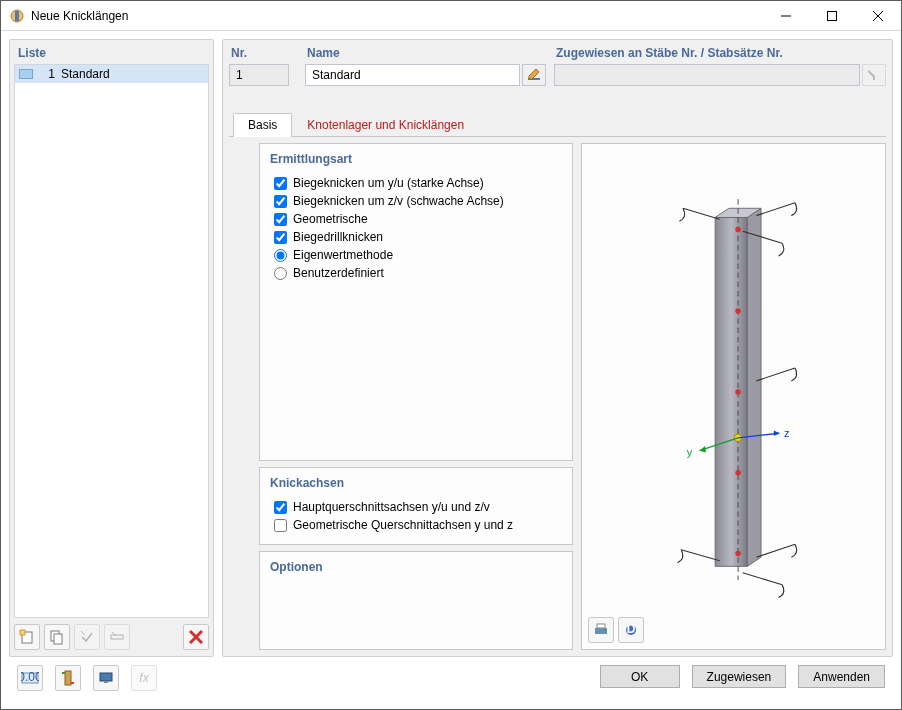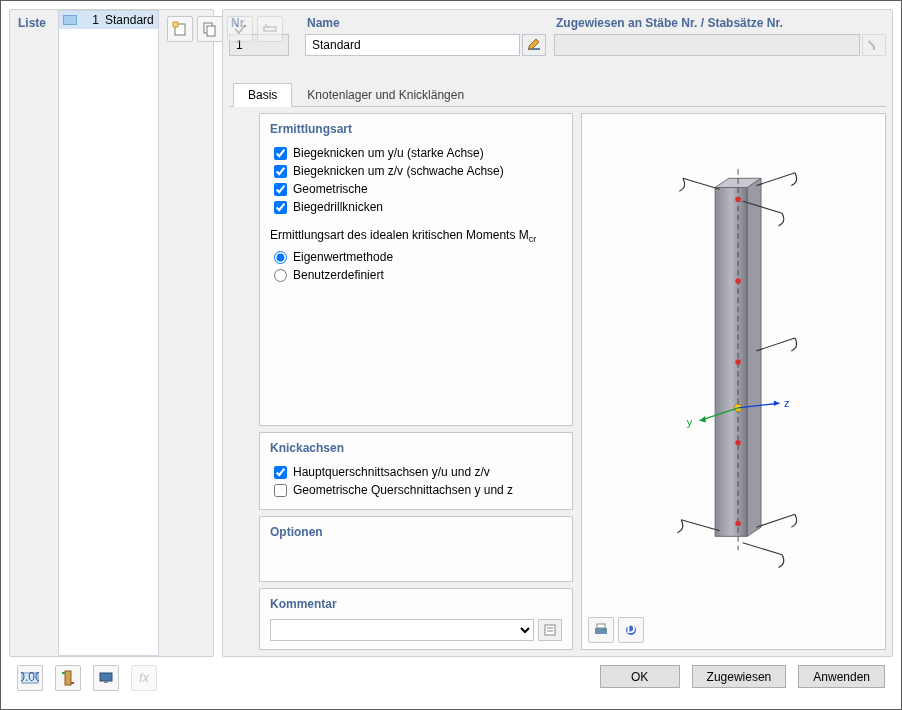--- a/index.html
+++ b/index.html
@@ -5,21 +5,21 @@
   * { box-sizing: border-box; font-family: "Segoe UI", Tahoma, sans-serif; font-size: 12px; }
   body { margin: 0; background: #fff; }
   .window { width: 902px; height: 710px; border: 1px solid #5a5a5a; background: #fff; display: flex; flex-direction: column; }
   .titlebar { height: 30px; display: flex; align-items: center; padding: 0 0 0 8px; border-bottom: 1px solid #d9d9d9; }
   .titlebar .icon { width: 16px; height: 16px; margin-right: 6px; }
   .titlebar .title { flex: 1; }
   .titlebar .sysbtn { width: 46px; height: 30px; display: flex; align-items: center; justify-content: center; }
   .content { flex: 1; display: flex; flex-direction: column; padding: 8px; gap: 8px; background: #fff; }
   .upper { flex: 1; display: flex; gap: 8px; min-height: 0; }
   .panel { background: #f0f0f0; border: 1px solid #d0d0d0; border-radius: 2px; }
-  .left-panel { width: 205px; display: flex; flex-direction: row; }
+  .left-panel { width: 205px; display: flex; flex-direction: column; }
   .left-header { color: #4a6a9a; font-weight: bold; padding: 6px 8px 4px; }
   .list-area { flex: 1; background: #fff; margin: 0 4px; border: 1px solid #cfd6e0; }
   .list-item { display: flex; align-items: center; padding: 2px 4px; background: #d6e5f5; }
   .list-item .sq { width: 14px; height: 10px; background: #a8cfef; border: 1px solid #6fa8d8; margin-right: 6px; }
   .list-item .num { width: 16px; text-align: right; margin-right: 6px; }
   .left-toolbar { display: flex; padding: 6px 4px; gap: 4px; }
   .tbtn { width: 26px; height: 26px; border: 1px solid #c8c8c8; background: #f7f7f7; display: flex; align-items: center; justify-content: center; border-radius: 2px; }
   .tbtn.disabled { opacity: 0.5; }
   .spacer { flex: 1; }
   .right-panel { flex: 1; display: flex; flex-direction: column; padding: 6px; gap: 6px; }
@@ -31,21 +31,21 @@
   .fg-label { color: #4a6a9a; font-weight: bold; padding: 0 2px 4px; }
   .fg-row { display: flex; gap: 2px; align-items: center; }
   .fg-row input[type=text] { height: 22px; border: 1px solid #c0c6cf; padding: 0 6px; background: #fff; }
   .fg-nr input { width: 60px; background: #eaeaea !important; }
   .fg-name input { flex: 1; }
   .fg-assign input { flex: 1; background: #eaeaea !important; }
   .icon-btn { width: 24px; height: 22px; border: 1px solid #c0c6cf; background: #f0f0f0; display: flex; align-items: center; justify-content: center; }
   .tabrow { display: flex; border-bottom: 1px solid #c8c8c8; padding-left: 4px; margin-top: 20px; }
   .tab { padding: 4px 14px 5px; border: 1px solid transparent; border-bottom: none; position: relative; top: 1px; cursor: default; }
   .tab.active { background: #fff; border-color: #c8c8c8; border-radius: 2px 2px 0 0; }
-  .tab:not(.active) { color: #404040; }
+  .tab:not(.active) { color: #b91c1c; }
   .tab-body { flex: 1; display: flex; gap: 8px; min-height: 0; padding-left: 30px; }
   .form-col { width: 314px; display: flex; flex-direction: column; gap: 6px; }
   .preview-col { flex: 1; background: #fdfdfd; border: 1px solid #c8c8c8; position: relative; }
   .section { background: #fdfdfd; border: 1px solid #c8c8c8; padding: 8px 10px 10px; }
   .section.flex1 { flex: 1; }
   .section-title { color: #4a6a9a; font-weight: bold; margin-bottom: 8px; }
   .subhead { margin: 4px 0 4px 0; }
   .chk-row, .rad-row { display: flex; align-items: center; gap: 6px; padding: 2px 0 2px 4px; }
   .chk-row input, .rad-row input { margin: 0; }
   .chk-row.disabled, .rad-row.disabled { color: #9a9a9a; }
@@ -55,20 +55,45 @@
   .bottom-bar { height: 36px; display: flex; padding: 0 8px; gap: 12px; }
   .btn { height: 23px; min-width: 80px; border: 1px solid #adadad; background: #e1e1e1; padding: 0 14px; }
   sub { font-size: 9px; }
   .preview-svg { position: absolute; inset: 0; }
 </style>
 </head>
 <body>
 
 <div class="window">
 
+  <div class="titlebar">
+    <span class="icon">
+      <svg width="16" height="16">
+          <circle cx="8" cy="8" r="6" fill="#e8c070" stroke="#b08030"></circle>
+          <rect x="6" y="3" width="4" height="10" fill="#5a7aa8"></rect>
+        </svg>
+    </span>
+    <span class="title">Neue Knicklängen</span>
+    <div class="sysbtn">
+        <svg width="10" height="10">
+          <line x1="0" y1="5" x2="10" y2="5" stroke="#000"></line>
+        </svg>
+      </div>
+    <div class="sysbtn">
+        <svg width="10" height="10">
+          <rect x="0.5" y="0.5" width="9" height="9" fill="none" stroke="#000"></rect>
+        </svg>
+      </div>
+    <div class="sysbtn">
+        <svg width="10" height="10">
+          <line x1="0" y1="0" x2="10" y2="10" stroke="#000"></line>
+          <line x1="10" y1="0" x2="0" y2="10" stroke="#000"></line>
+        </svg>
+      </div>
+  </div>
 
   <div class="content">
     <div class="upper">
 
       <div class="panel left-panel">
         <div class="left-header">Liste</div>
         <div class="list-area">
           <div class="list-item">
             <span class="sq"></span>
             <span class="num">1</span>
@@ -164,21 +189,20 @@
                   <span>Biegeknicken um z/v (schwache Achse)</span>
                 </label>
               <label class="chk-row">
                   <input type="checkbox" checked="" style="">
                   <span>Geometrische</span>
                 </label>
               <label class="chk-row">
                   <input type="checkbox" checked="" style="">
                   <span>Biegedrillknicken</span>
                 </label>
-              <div class="subhead" style="margin-top:12px"><span>Ermittlungsart des idealen kritischen Moments M</span><sub>cr</sub></div>
               <label class="rad-row">
                   <input type="radio" name="mcr" checked="" style="">
                   <span>Eigenwertmethode</span>
                 </label>
               <label class="rad-row">
                   <input type="radio" name="mcr" style="">
                   <span>Benutzerdefiniert</span>
                 </label>
             </div>
 
@@ -187,37 +211,24 @@
               <label class="chk-row">
                   <input type="checkbox" checked="" style="">
                   <span>Hauptquerschnittsachsen y/u und z/v</span>
                 </label>
               <label class="chk-row">
                   <input type="checkbox" style="">
                   <span>Geometrische Querschnittachsen y und z</span>
                 </label>
             </div>
 
-            <div class="section" style="height:66px">
+            <div class="section" style="height:99px">
               <div class="section-title">Optionen</div>
             </div>
 
-            <div class="section" style="padding-bottom:8px">
-              <div class="section-title">Kommentar</div>
-              <div class="comment-row">
-                <select><option></option></select>
-                <div class="icon-btn">
-                  <svg width="14" height="14">
-                      <rect x="2" y="2" width="10" height="10" fill="#fff" stroke="#888"></rect>
-                      <line x1="4" y1="5" x2="10" y2="5" stroke="#888"></line>
-                      <line x1="4" y1="8" x2="10" y2="8" stroke="#888"></line>
-                    </svg>
-                </div>
-              </div>
-            </div>
 
           </div>
 
           <div class="preview-col">
             <svg class="preview-svg" viewBox="0 0 330 510">
               <defs>
                 <linearGradient id="gcol" x1="0" y1="0" x2="1" y2="0">
                   <stop offset="0" stop-color="#8a8a94"></stop>
                     <stop offset="0.5" stop-color="#b8b8c2"></stop>
                     <stop offset="1" stop-color="#7a7a84"></stop>

